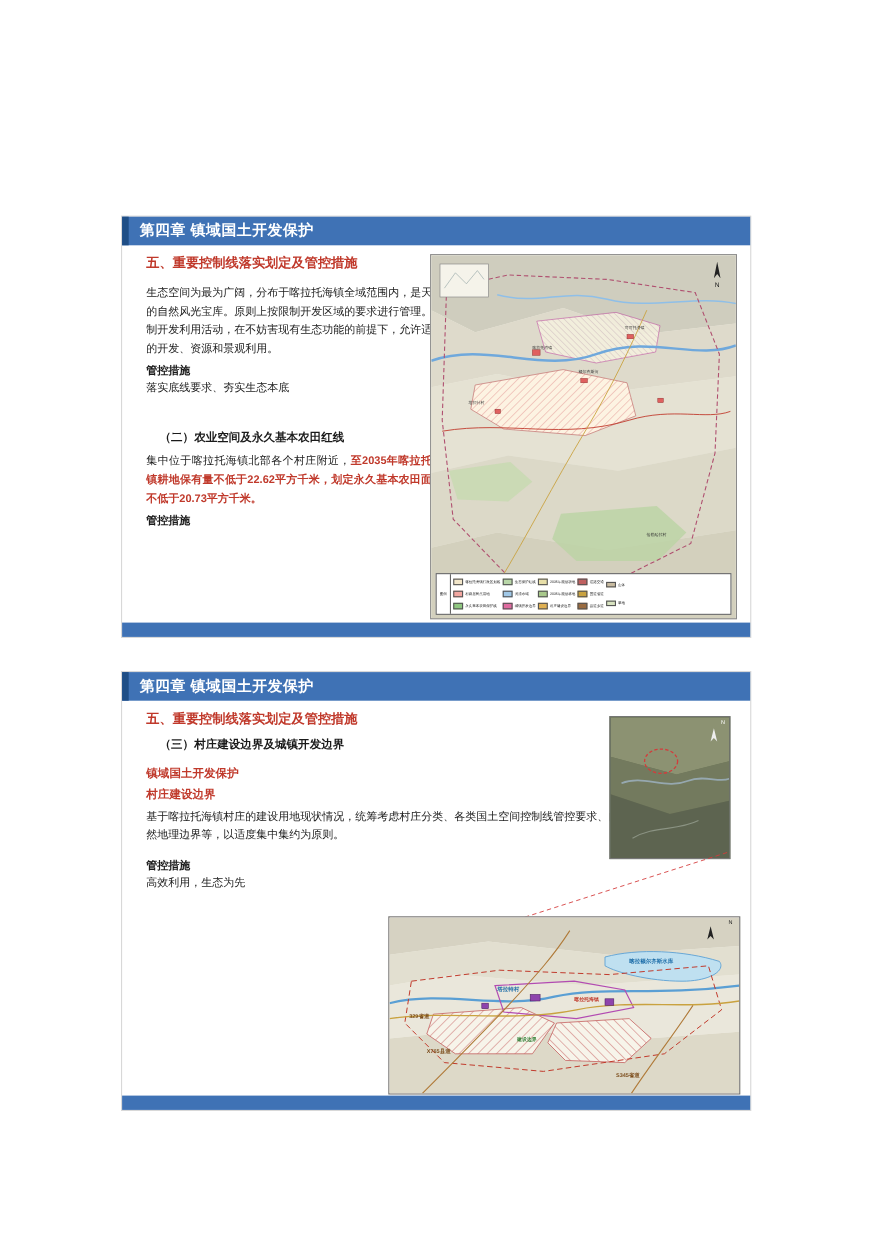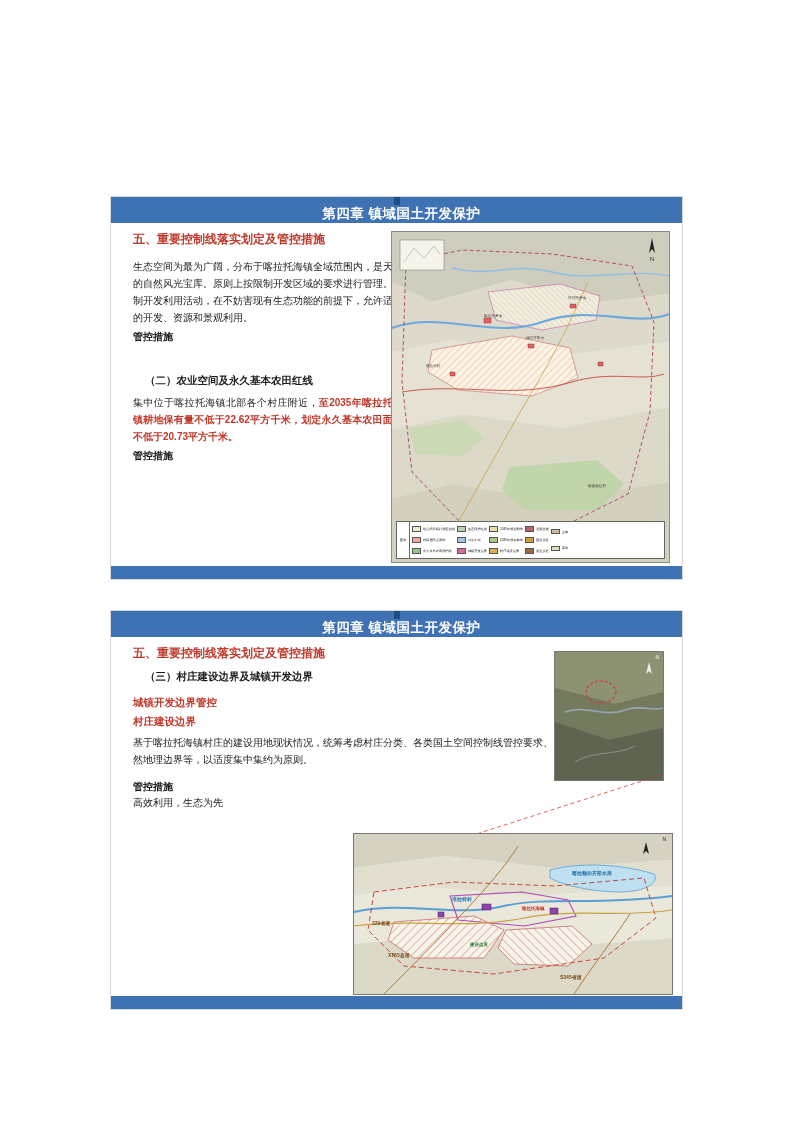--- a/index.html
+++ b/index.html
@@ -27,21 +27,20 @@
   #slide2 { top: 610px; height: 400px; }
 
   .slide-header {
     position: absolute;
     left: 0; top: 0;
     width: 100%;
     height: 26px;
     background: #3f72b5;
     display: flex;
     align-items: center;
-    flex-direction: column;
   }
   .slide-header .bar {
     width: 6px;
     height: 26px;
     background: #1f4e86;
     margin-right: 0px;
   }
   .slide-header .chapter-title {
     color: #ffffff;
     font-size: 13.5px;
@@ -220,20 +219,21 @@
     <div class="bar"></div>
     <div class="chapter-title">第四章  镇域国土开发保护</div>
   </div>
 
   <div id="s1-left">
     <div class="section-title">五、重要控制线落实划定及管控措施</div>
 
     <div class="blk">
       <div class="body-text">生态空间为最为广阔，分布于喀拉托海镇全域范围内，是天然的自然风光宝库。原则上按限制开发区域的要求进行管理。限制开发利用活动，在不妨害现有生态功能的前提下，允许适度的开发、资源和景观利用。</div>
       <div class="label-bold">管控措施</div>
+      <div class="body-text">落实底线要求、夯实生态本底</div>
     </div>
 
     <div class="gap-block"></div>
 
     <div class="blk">
       <div class="sub-title">（二）农业空间及永久基本农田红线</div>
       <div class="body-text"><span>集中位于喀拉托海镇北部各个村庄附近，</span><span class="hl">至2035年喀拉托海镇耕地保有量不低于22.62平方千米，划定永久基本农田面积不低于20.73平方千米。</span></div>
       <div class="label-bold">管控措施</div>
     </div>
   </div>
@@ -375,21 +375,21 @@
 
   <div class="slide-header">
     <div class="bar"></div>
     <div class="chapter-title">第四章  镇域国土开发保护</div>
   </div>
 
   <div id="s2-left">
     <div class="section-title">五、重要控制线落实划定及管控措施</div>
     <div class="sub-title">（三）村庄建设边界及城镇开发边界</div>
 
-    <div class="sub-title-red">城镇开发边界管控</div>
+    <div class="sub-title-red">镇域国土开发保护</div>
 
     <div class="sub-title-red">村庄建设边界</div>
     <div class="body-text">基于喀拉托海镇村庄的建设用地现状情况，统筹考虑村庄分类、各类国土空间控制线管控要求、自然地理边界等，以适度集中集约为原则。</div>
 
     <div class="label-bold">管控措施</div>
     <div class="body-text">高效利用，生态为先</div>
   </div>
 
   <div id="s2-map-small">
     <svg class="map-svg" viewBox="0 0 108 128" preserveAspectRatio="none">

